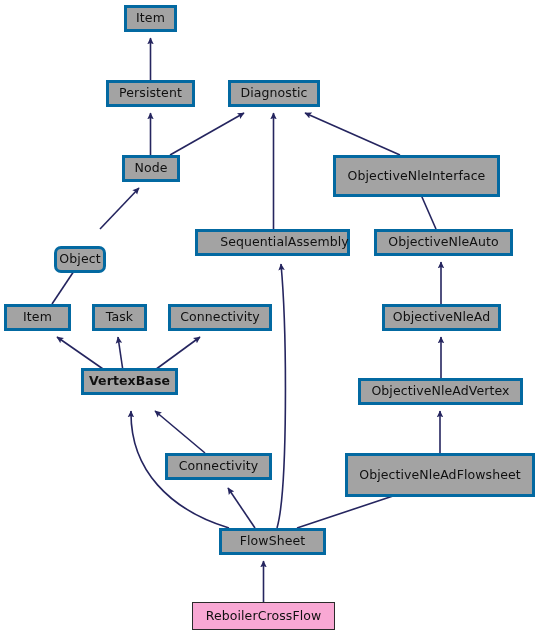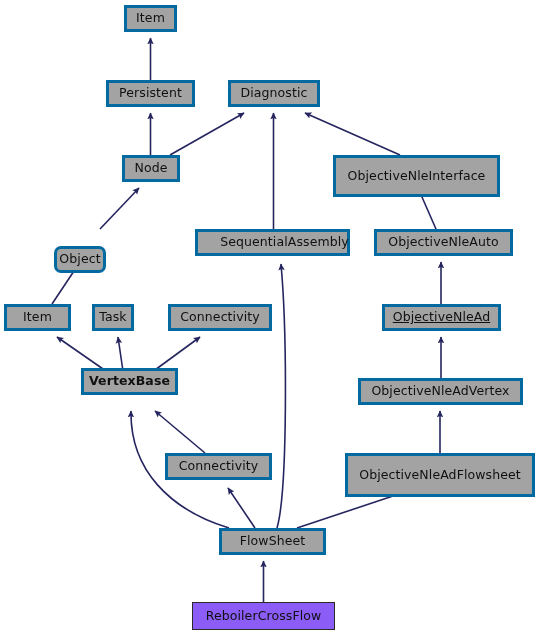--- a/index.html
+++ b/index.html
@@ -34,21 +34,21 @@
     align-items: center;
     justify-content: center;
     font-size: 12.5px;
     color: #101010;
     letter-spacing: 0.1px;
     white-space: nowrap;
     line-height: 1;
     cursor: default;
   }
   .node-box.highlight {
-    background: #8b5cf6;
+    background: #f9a8d4;
     border: 1px solid #2b2b2b;
   }
   .node-label {
     display: block;
     padding: 0 4px;
   }
 </style>
 </head>
 <body>
 
@@ -105,27 +105,27 @@
       </div>
       <div class="node-box" style="left: 195px; top: 229px; width: 155px; height: 27px; padding-left: 24px;">
         <span class="node-label">SequentialAssembly</span>
       </div>
       <div class="node-box" style="left: 374px; top: 229px; width: 139px; height: 27px;">
         <span class="node-label">ObjectiveNleAuto</span>
       </div>
       <div class="node-box" style="left: 4px; top: 304px; width: 67px; height: 27px;">
         <span class="node-label">Item</span>
       </div>
-      <div class="node-box" style="left: 92px; top: 304px; width: 42px; height: 27px;">
+      <div class="node-box" style="left: 92px; top: 304px; width: 55px; height: 27px;">
         <span class="node-label">Task</span>
       </div>
       <div class="node-box" style="left: 168px; top: 304px; width: 104px; height: 27px;">
         <span class="node-label">Connectivity</span>
       </div>
-      <div class="node-box" style="left: 382px; top: 304px; width: 119px; height: 27px; text-decoration: underline;">
+      <div class="node-box" style="left: 382px; top: 304px; width: 119px; height: 27px;">
         <span class="node-label">ObjectiveNleAd</span>
       </div>
       <div class="node-box" style="left: 81px; top: 368px; width: 97px; height: 27px; font-weight: bold;">
         <span class="node-label">VertexBase</span>
       </div>
       <div class="node-box" style="left: 358px; top: 378px; width: 165px; height: 27px;">
         <span class="node-label">ObjectiveNleAdVertex</span>
       </div>
       <div class="node-box" style="left: 165px; top: 453px; width: 107px; height: 27px; text-align: center;">
         <span class="node-label">Connectivity</span>

